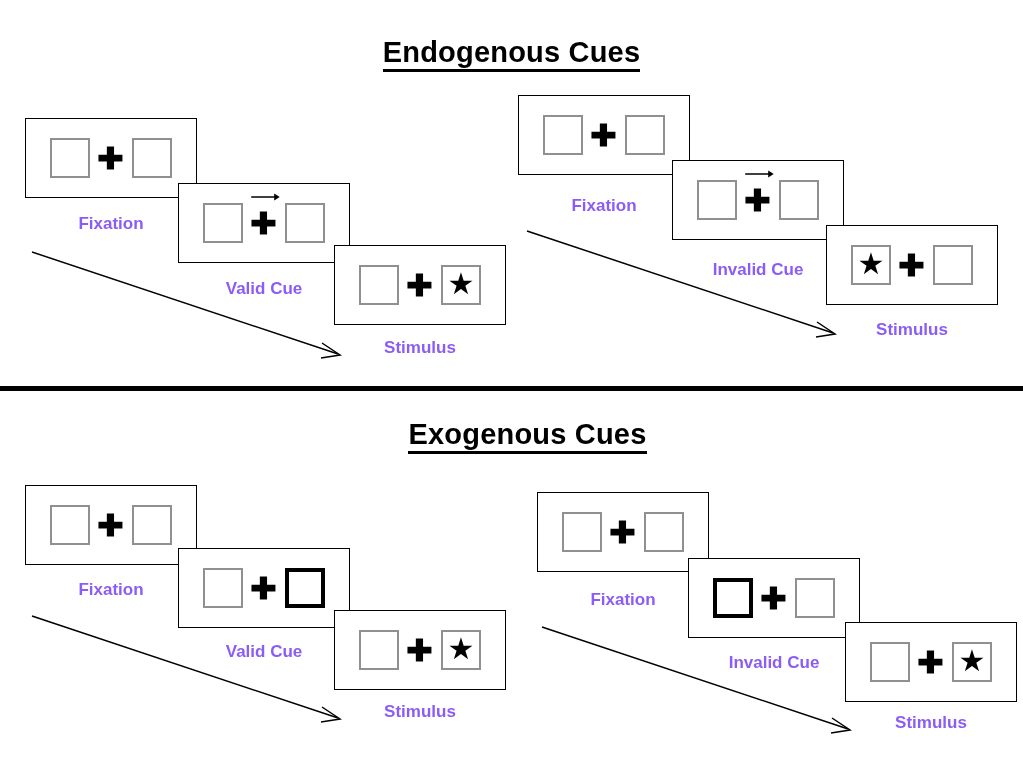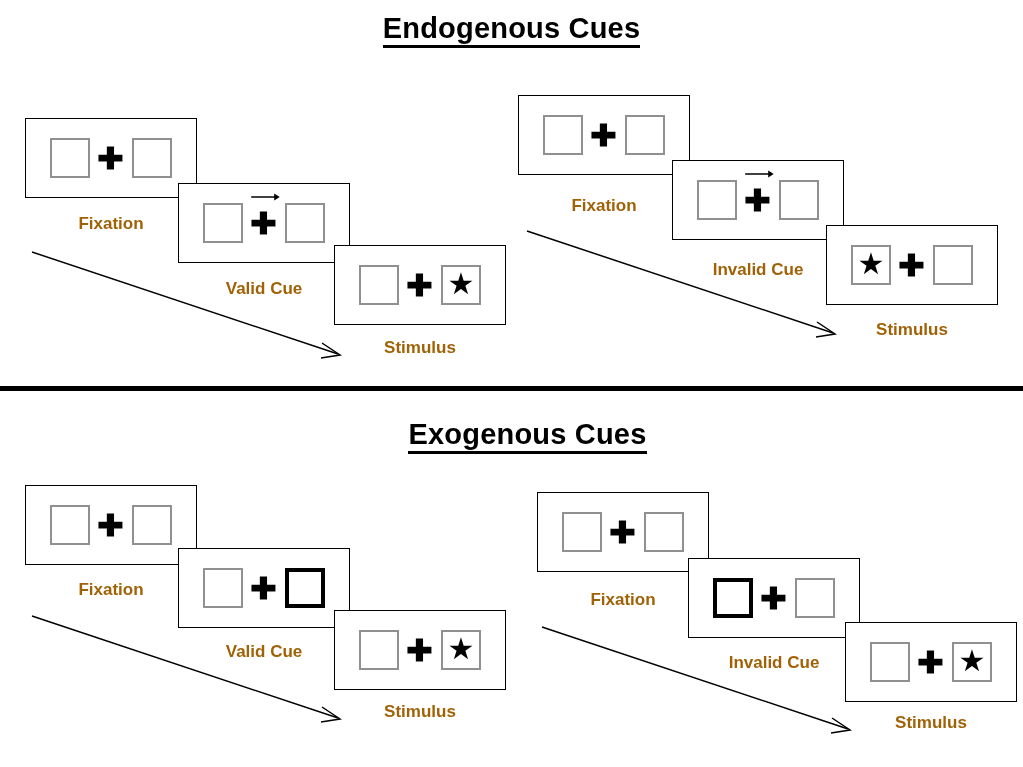--- a/index.html
+++ b/index.html
@@ -100,37 +100,37 @@
     left:50%;
     transform:translateX(-46%);
     width:30px;height:12px;
   }
 
   
   .panel-label{
     position:absolute;
     font-size:17px;
     font-weight:bold;
-    color:#a16207;
+    color:#8b5cf6;
     white-space:nowrap;
     text-align:center;
   }
 
   
   .time-arrow{
     position:absolute;
     pointer-events:none;
   }
 </style>
 </head>
 <body>
 
 <div class="canvas">
 
-  <div class="section-title" style="top:12px;left:0;">
+  <div class="section-title" style="top:36px;left:0;">
     <span>Endogenous Cues</span>
   </div>
 
   <div class="panel" style="left:25px;top:118px;width:172px;height:80px;z-index:3;">
     <div class="panel-inner">
       <div class="box"></div>
       <div class="plus">
         <span class="glyph">✚</span>
       </div>
       <div class="box"></div>

